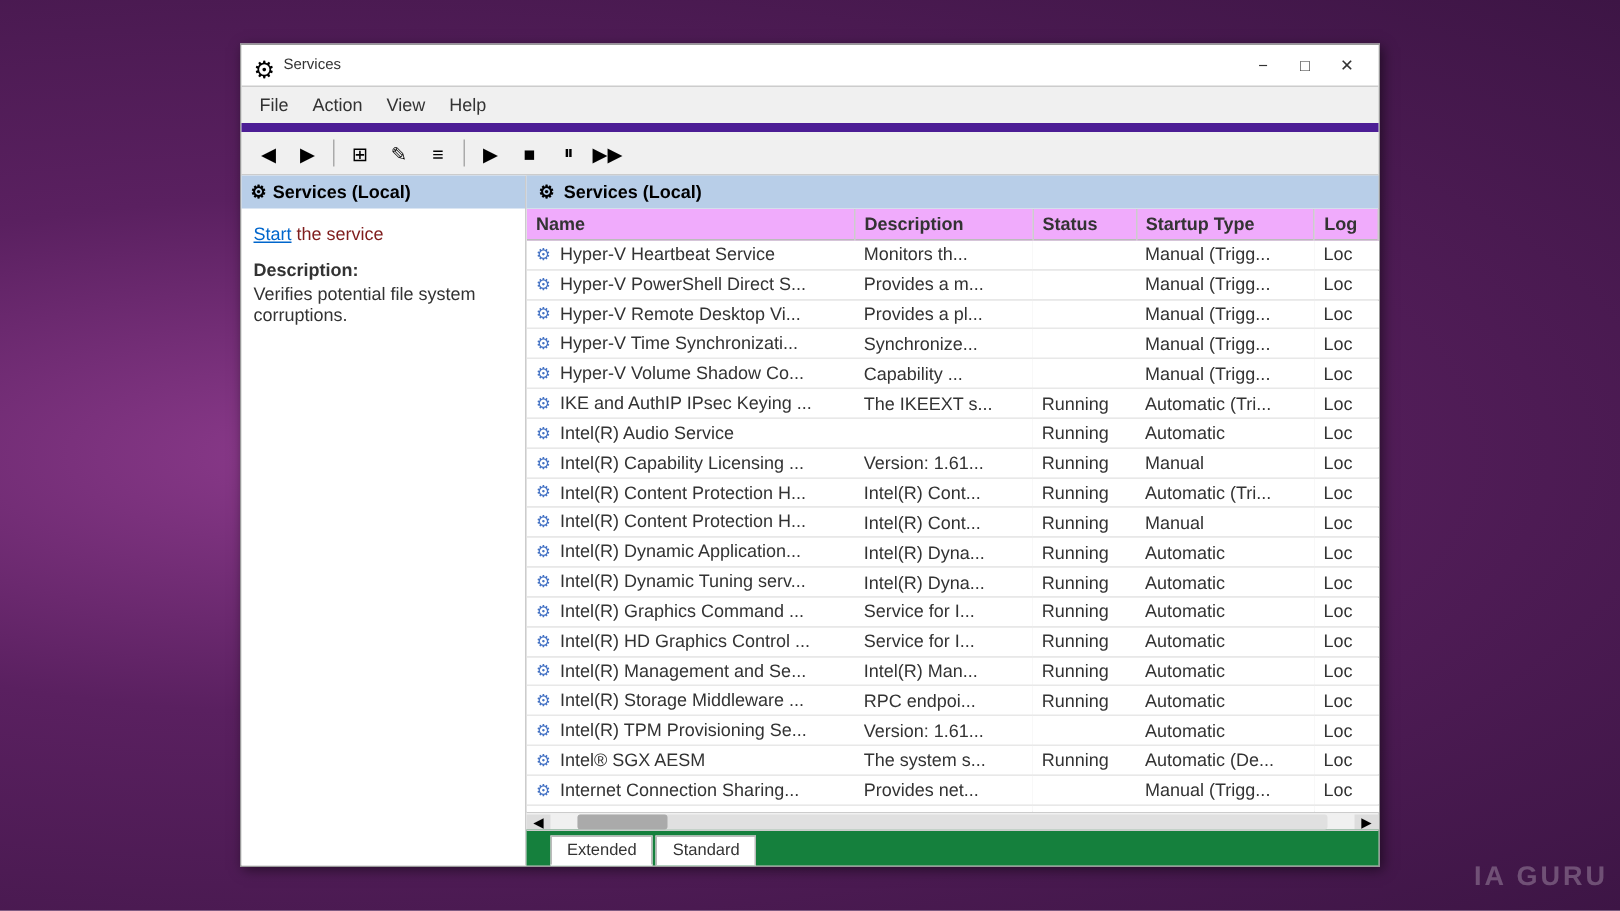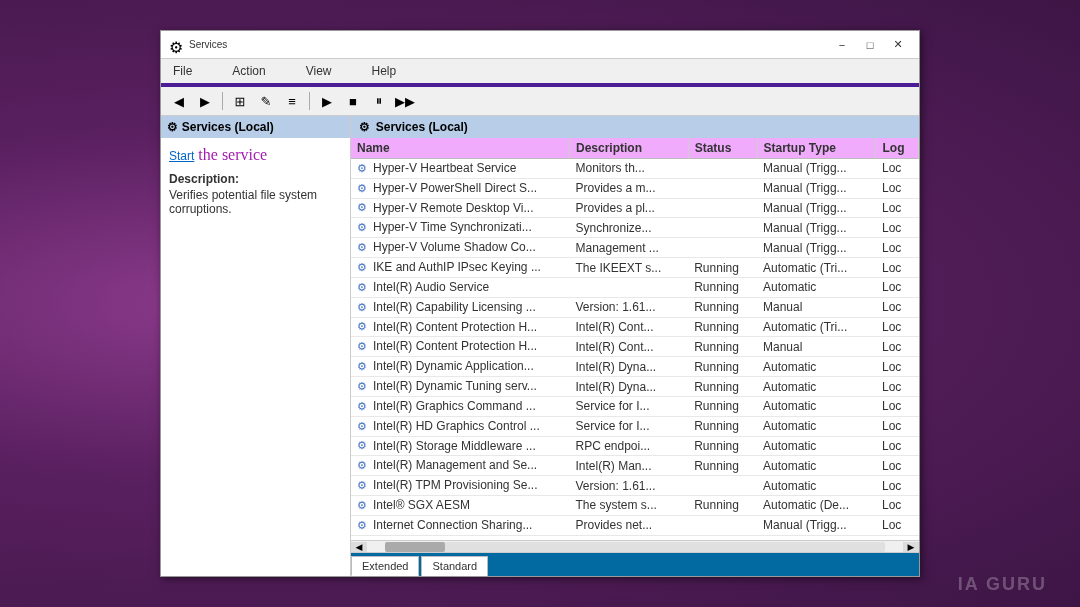--- a/index.html
+++ b/index.html
@@ -62,24 +62,23 @@
       background: transparent;
       cursor: pointer;
       font-size: 11px;
       color: #333;
       display: flex;
       align-items: center;
       justify-content: center;
     }
     .menu-bar {
       background: #f0f0f0;
-      border-bottom: 4px solid #4c1d95;
+      border-bottom: 6px solid #4c1d95;
       display: flex;
       padding: 2px 4px;
-      gap: 24px;
     }
     .menu-item {
       padding: 3px 8px;
       font-size: 12px;
       cursor: pointer;
       color: #333;
     }
     .toolbar {
       background: #f0f0f0;
       border-bottom: 1px solid #ccc;
@@ -134,24 +133,23 @@
     }
     .start-link {
       font-size: 12px;
       color: #0066cc;
       text-decoration: underline;
       cursor: pointer;
       margin-bottom: 12px;
       display: inline;
     }
     .start-text {
-      font-size: 16px;
-      color: #a21caf;
+      font-size: 12px;
+      color: #7f1d1d;
       display: inline;
-      font-family: Liberation Serif, serif;
     }
     .description-label {
       font-size: 12px;
       font-weight: 600;
       color: #333;
       margin-top: 8px;
       margin-bottom: 2px;
     }
     .description-text {
       font-size: 12px;
@@ -205,23 +203,23 @@
       white-space: nowrap;
       overflow: hidden;
       text-overflow: ellipsis;
       max-width: 180px;
     }
     .status-running {
       color: #333;
     }
     .tab-bar {
       border-top: 1px solid #ccc;
-      background: #0369a1;
-      display: flex;
-      padding: 3px 0 0;
+      background: #15803d;
+      display: flex;
+      padding: 3px 16px 0;
     }
     .tab {
       padding: 3px 10px;
       font-size: 11px;
       border: 1px solid #bbb;
       border-bottom: none;
       background: #fff;
       cursor: pointer;
       color: #333;
       margin-right: 2px;
@@ -259,21 +257,21 @@
       width: 14px;
       height: 14px;
       vertical-align: middle;
       margin-right: 2px;
       color: #4472c4;
       font-size: 11px;
     }
     .watermark {
       position: absolute;
       bottom: 12px;
-      right: 33px;
+      right: 8px;
       color: rgba(255,255,255,0.25);
       font-size: 18px;
       font-weight: bold;
       letter-spacing: 2px;
       z-index: 2;
     }
   </style>
 </head>
 <body>
 
@@ -367,21 +365,21 @@
               </tr>
               <tr>
                 <td><span class="svc-icon">⚙</span>Hyper-V Time Synchronizati...</td>
                 <td>Synchronize...</td>
                 <td class=""></td>
                 <td>Manual (Trigg...</td>
                 <td>Loc</td>
               </tr>
               <tr>
                 <td><span class="svc-icon">⚙</span>Hyper-V Volume Shadow Co...</td>
-                <td>Management ...</td>
+                <td>Capability ...</td>
                 <td class=""></td>
                 <td>Manual (Trigg...</td>
                 <td>Loc</td>
               </tr>
               <tr>
                 <td><span class="svc-icon">⚙</span>IKE and AuthIP IPsec Keying ...</td>
                 <td>The IKEEXT s...</td>
                 <td class="status-running">Running</td>
                 <td>Automatic (Tri...</td>
                 <td>Loc</td>
@@ -436,29 +434,29 @@
                 <td>Loc</td>
               </tr>
               <tr>
                 <td><span class="svc-icon">⚙</span>Intel(R) HD Graphics Control ...</td>
                 <td>Service for I...</td>
                 <td class="status-running">Running</td>
                 <td>Automatic</td>
                 <td>Loc</td>
               </tr>
               <tr>
+                <td><span class="svc-icon">⚙</span>Intel(R) Management and Se...</td>
+                <td>Intel(R) Man...</td>
+                <td class="status-running">Running</td>
+                <td>Automatic</td>
+                <td>Loc</td>
+              </tr>
+              <tr>
                 <td><span class="svc-icon">⚙</span>Intel(R) Storage Middleware ...</td>
                 <td>RPC endpoi...</td>
-                <td class="status-running">Running</td>
-                <td>Automatic</td>
-                <td>Loc</td>
-              </tr>
-              <tr>
-                <td><span class="svc-icon">⚙</span>Intel(R) Management and Se...</td>
-                <td>Intel(R) Man...</td>
                 <td class="status-running">Running</td>
                 <td>Automatic</td>
                 <td>Loc</td>
               </tr>
               <tr>
                 <td><span class="svc-icon">⚙</span>Intel(R) TPM Provisioning Se...</td>
                 <td>Version: 1.61...</td>
                 <td class=""></td>
                 <td>Automatic</td>
                 <td>Loc</td>

